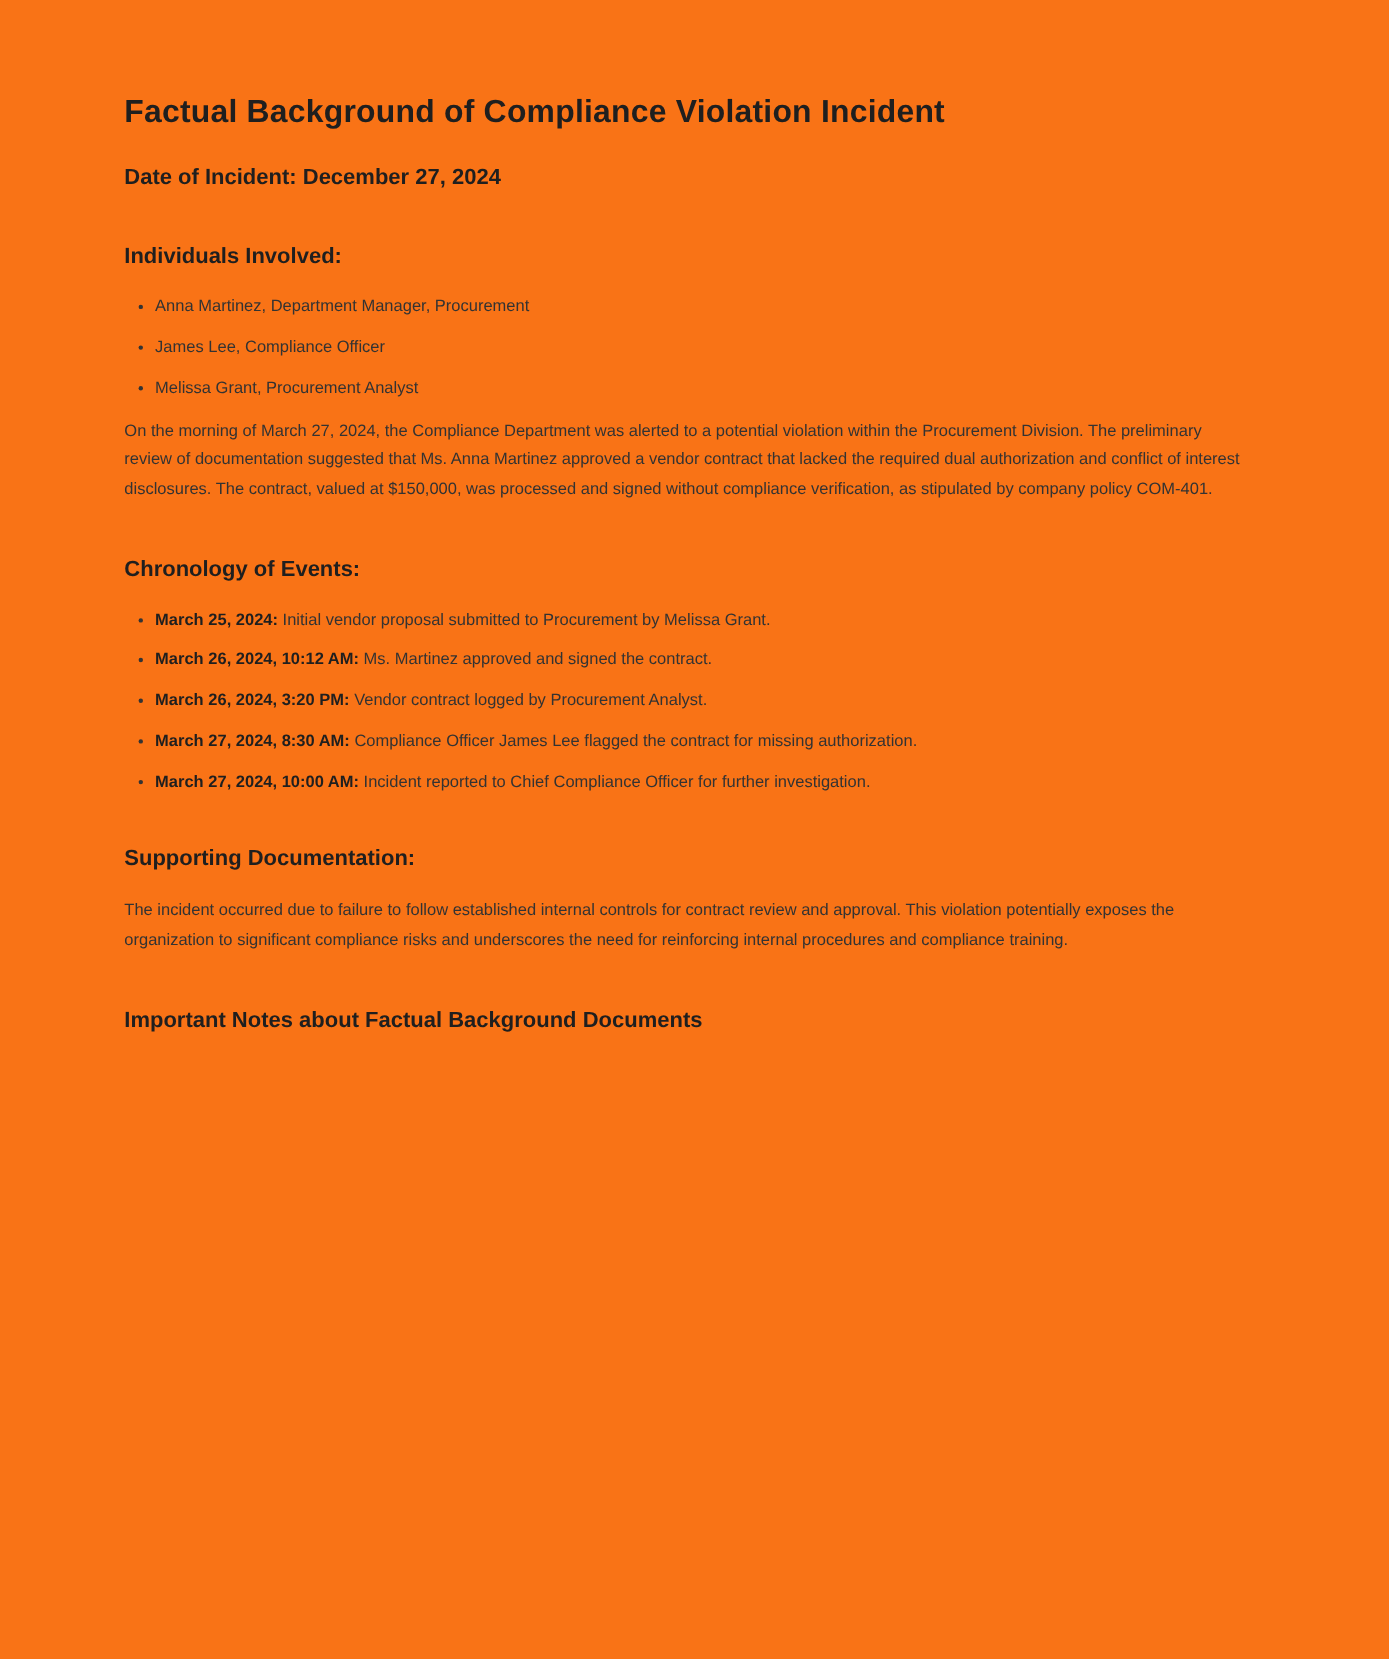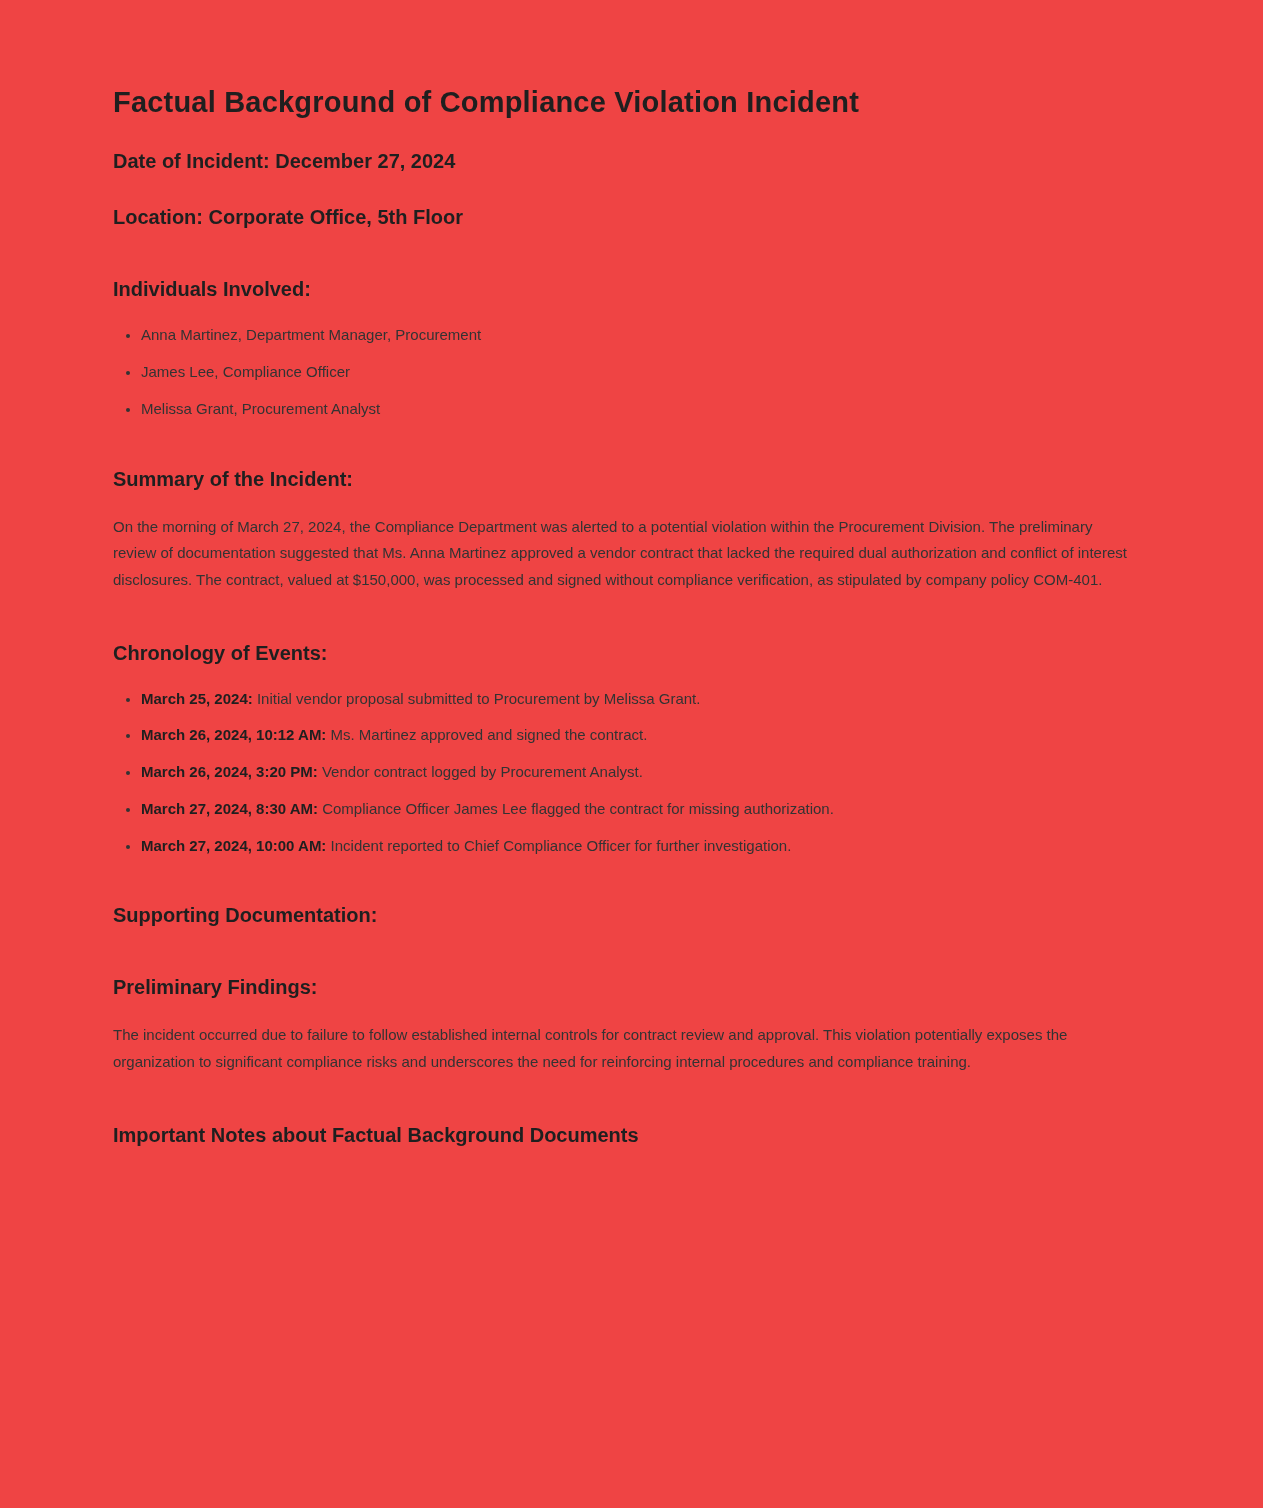--- a/index.html
+++ b/index.html
@@ -5,21 +5,21 @@
   html, body {
     margin: 0;
     padding: 0;
     background: #ffffff;
     font-family: "Liberation Sans", "DejaVu Sans", sans-serif;
     color: #333333;
   }
   .page {
     width: 1263px;
     min-height: 1508px;
-    background: #ef4444;
+    background: #f97316;
     box-sizing: border-box;
   }
   .doc {
     padding: 84px 128px 60px 113px;
     max-width: 1022px;
     box-sizing: content-box;
   }
   h1.doc-title {
     font-size: 29px;
     font-weight: 700;
@@ -72,42 +72,39 @@
 </head>
 <body>
 
 <div class="page">
   <div class="doc">
 
     <h1 class="doc-title">Factual Background of Compliance Violation Incident</h1>
 
     <h2 class="doc-subtitle">Date of Incident: December 27, 2024</h2>
 
-    <h2 class="doc-subtitle">Location: Corporate Office, 5th Floor</h2>
 
     <h3 class="section-heading">Individuals Involved:</h3>
     <ul class="doc-list">
       <li>Anna Martinez, Department Manager, Procurement</li>
       <li>James Lee, Compliance Officer</li>
       <li>Melissa Grant, Procurement Analyst</li>
     </ul>
 
-    <h3 class="section-heading">Summary of the Incident:</h3>
     <p class="body-text">On the morning of March 27, 2024, the Compliance Department was alerted to a potential violation within the Procurement Division. The preliminary review of documentation suggested that Ms. Anna Martinez approved a vendor contract that lacked the required dual authorization and conflict of interest disclosures. The contract, valued at $150,000, was processed and signed without compliance verification, as stipulated by company policy COM-401.</p>
 
     <h3 class="section-heading">Chronology of Events:</h3>
     <ul class="doc-list">
       <li><span class="bold-label">March 25, 2024:</span><span> Initial vendor proposal submitted to Procurement by Melissa Grant.</span></li>
       <li><span class="bold-label">March 26, 2024, 10:12 AM:</span><span> Ms. Martinez approved and signed the contract.</span></li>
       <li><span class="bold-label">March 26, 2024, 3:20 PM:</span><span> Vendor contract logged by Procurement Analyst.</span></li>
       <li><span class="bold-label">March 27, 2024, 8:30 AM:</span><span> Compliance Officer James Lee flagged the contract for missing authorization.</span></li>
       <li><span class="bold-label">March 27, 2024, 10:00 AM:</span><span> Incident reported to Chief Compliance Officer for further investigation.</span></li>
     </ul>
 
     <h3 class="section-heading">Supporting Documentation:</h3>
 
-    <h3 class="section-heading">Preliminary Findings:</h3>
     <p class="body-text">The incident occurred due to failure to follow established internal controls for contract review and approval. This violation potentially exposes the organization to significant compliance risks and underscores the need for reinforcing internal procedures and compliance training.</p>
 
     <h3 class="section-heading">Important Notes about Factual Background Documents</h3>
 
   </div>
 </div>
 
 </body></html>

